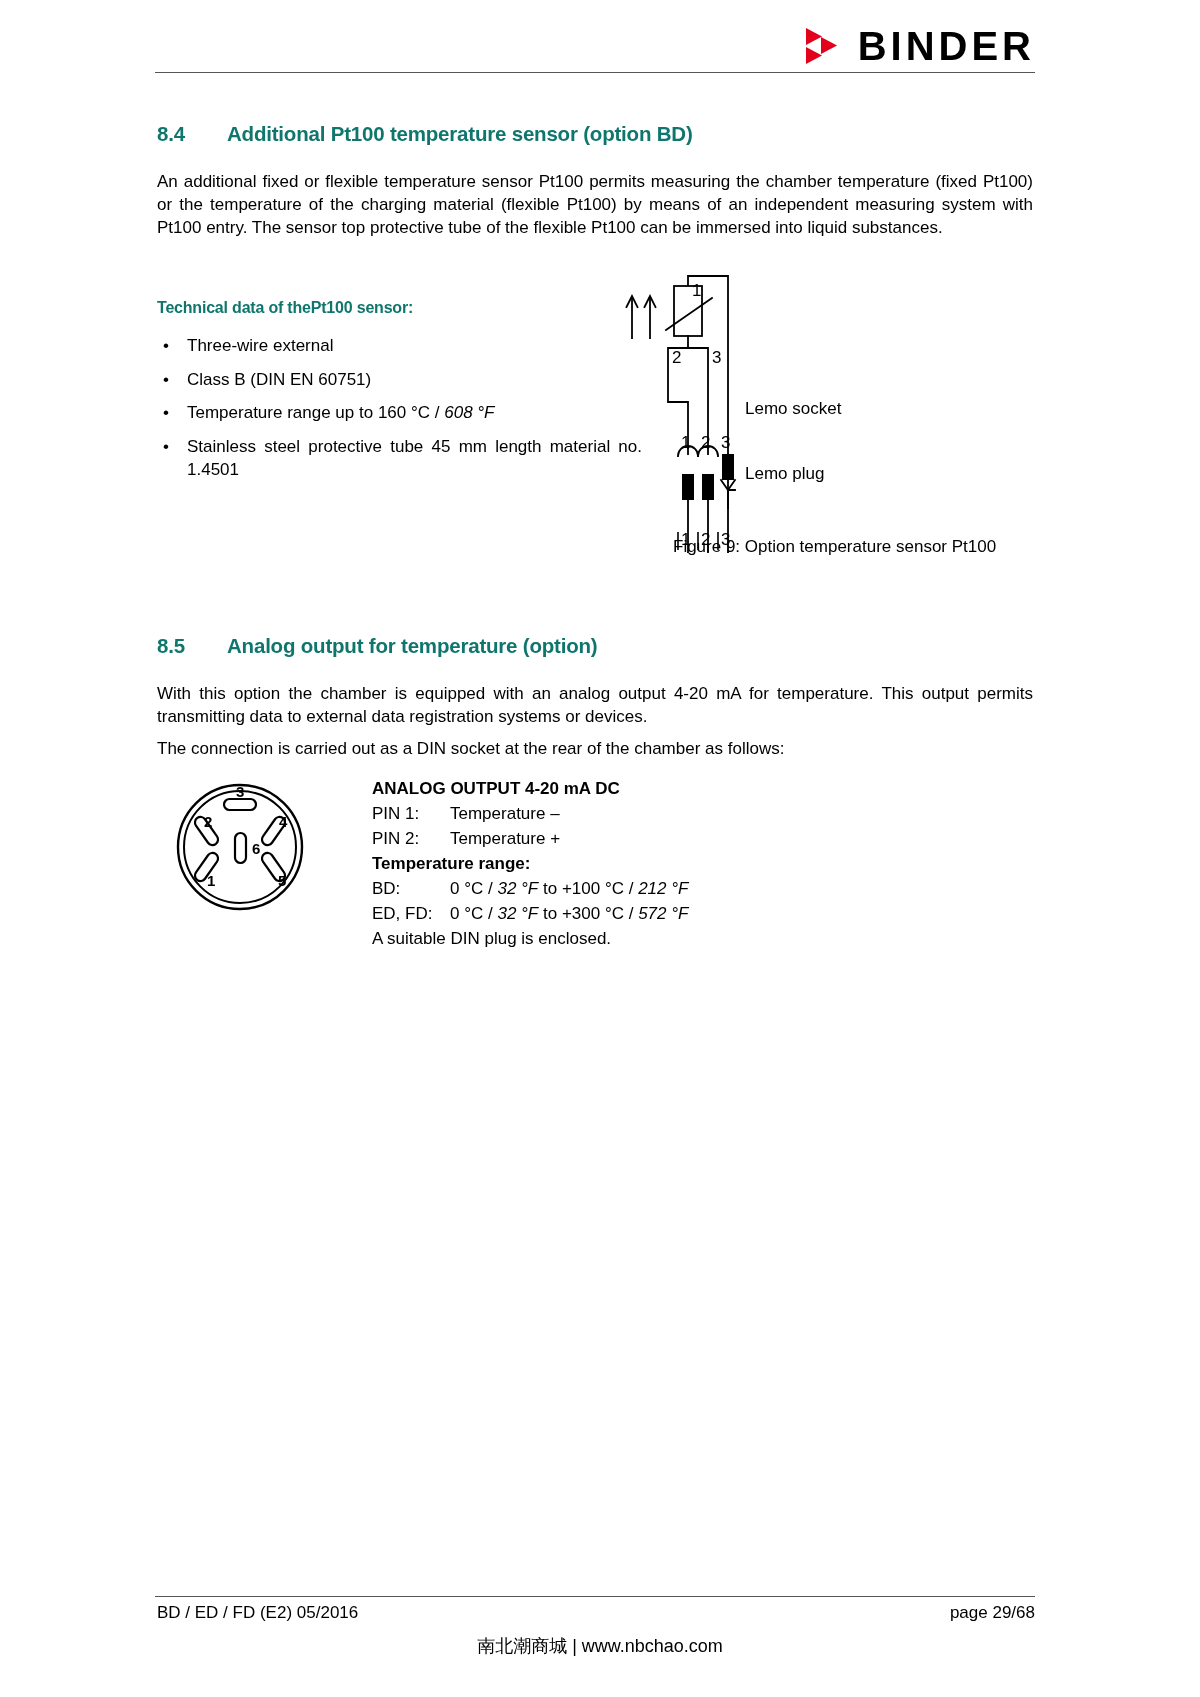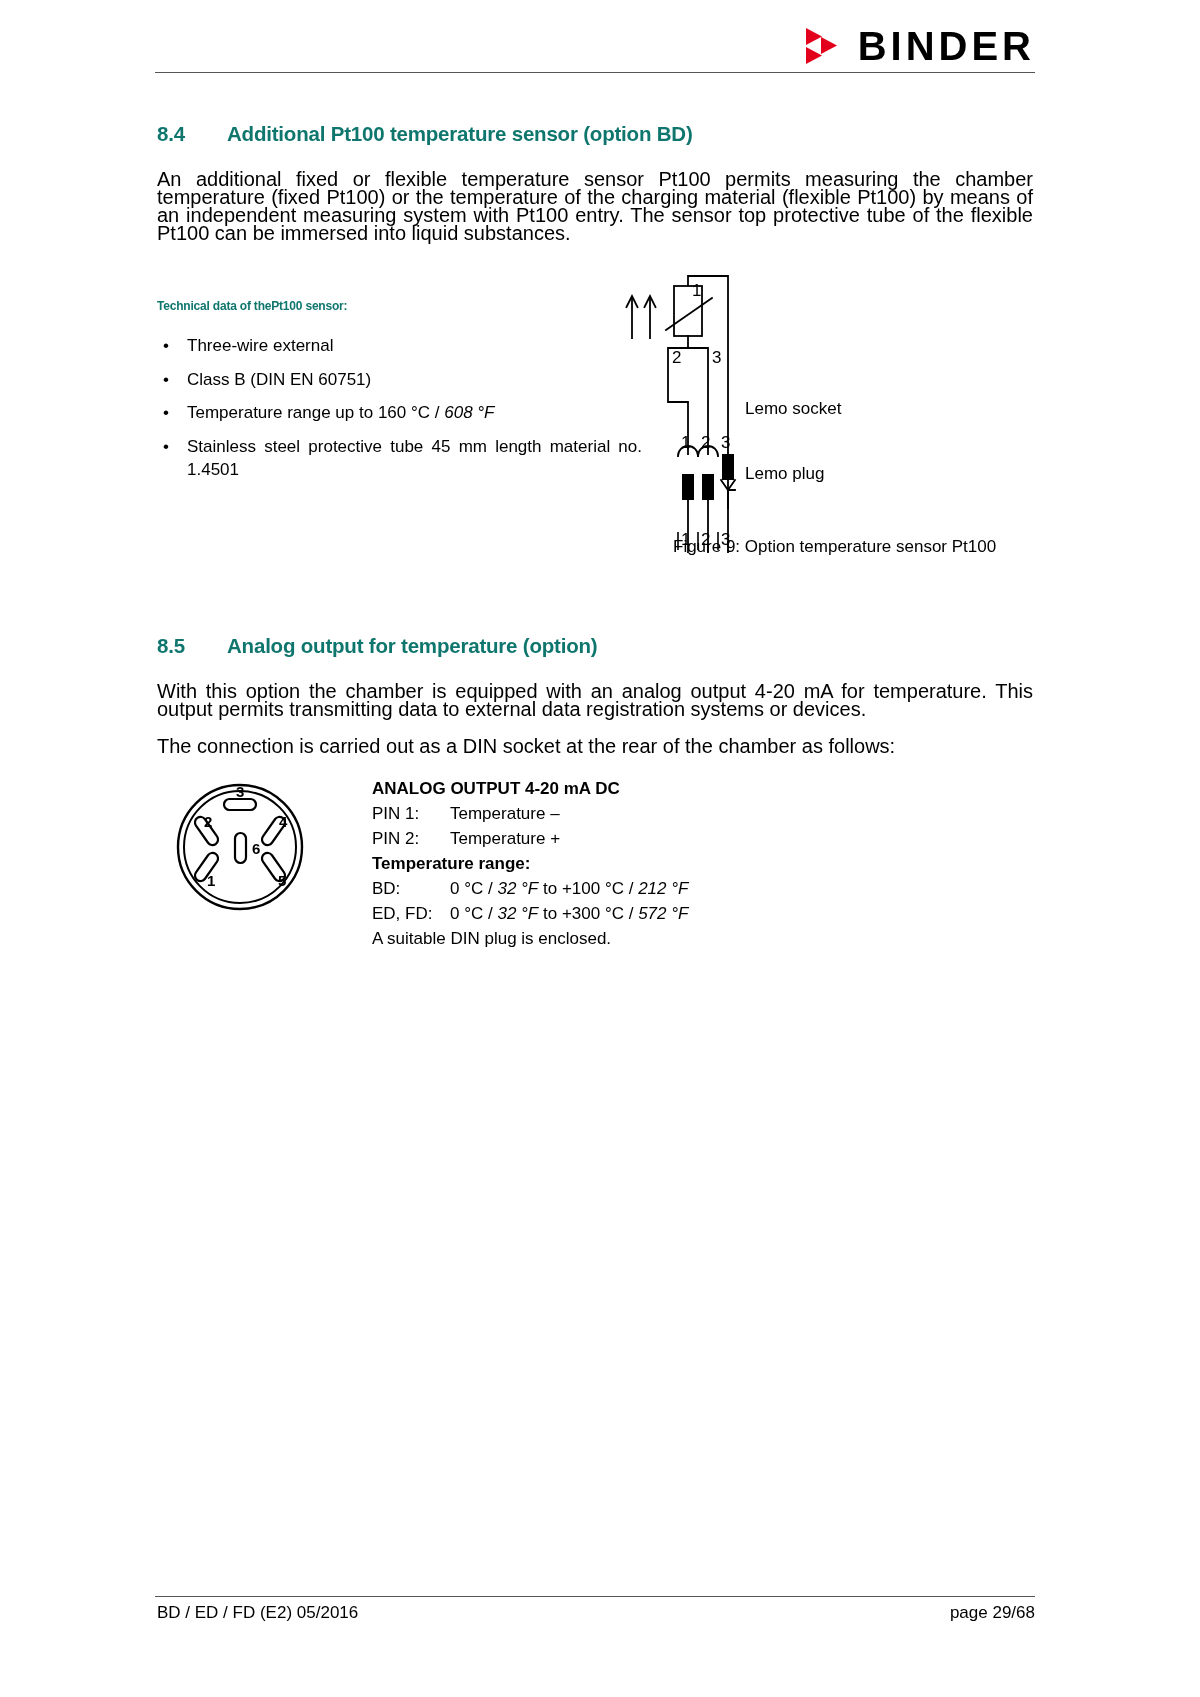--- a/index.html
+++ b/index.html
@@ -67,22 +67,22 @@
     letter-spacing: -0.2px;
     color: #0f766e;
     white-space: nowrap;
   }
   .h2 .num {
     display: inline-block;
     width: 70px;
   }
   .para {
     position: absolute;
-    font-size: 20px;
-    line-height: 18px;
+    font-size: 17px;
+    line-height: 23px;
     text-align: justify;
     color: #000;
   }
   .para-nojust {
     text-align: left;
   }
   .bold {
     font-weight: bold;
   }
   .ital {
@@ -199,21 +199,21 @@
     </div>
     <div class="header-rule"></div>
   </div>
 
   <div class="h2" style="left:157px; top:122px;">
     <span class="num">8.4</span><span>Additional Pt100 temperature sensor (option BD)</span>
   </div>
 
   <div class="para" style="left:157px; top:170px; width:876px;">An additional fixed or flexible temperature sensor Pt100 permits measuring the chamber temperature (fixed Pt100) or the temperature of the charging material (flexible Pt100) by means of an independent measuring system with Pt100 entry. The sensor top protective tube of the flexible Pt100 can be immersed into liquid substances.</div>
 
-  <div class="h2" style="left:157px; top:299px; font-size:12px;">Technical data of thePt100 sensor:</div>
+  <div class="h2" style="left:157px; top:299px; font-size:16px;">Technical data of thePt100 sensor:</div>
 
   <div class="bullets" style="left:157px; top:334px; width:470px;">
 
     <div class="bullet-row">
       <span class="dot">•</span>
       <span class="bullet-txt">Three-wire external</span>
     </div>
 
     <div class="bullet-row">
       <span class="dot">•</span>
@@ -358,14 +358,15 @@
       <span style="display:inline-block;width:78px;">ED, FD:</span><span>0 °C / </span><span class="ital">32 °F</span><span>  to +300 °C / </span><span class="ital">572 °F</span>
     </div>
 
     <div>A suitable DIN plug is enclosed.</div>
   </div>
 
 
   <div class="footer-rule"></div>
   <div class="footer-left">BD / ED / FD (E2) 05/2016</div>
   <div class="footer-right">page 29/68</div>
+  <div class="footer-center">南北潮商城 | www.nbchao.com</div>
 
 </div>
 
 </body></html>

